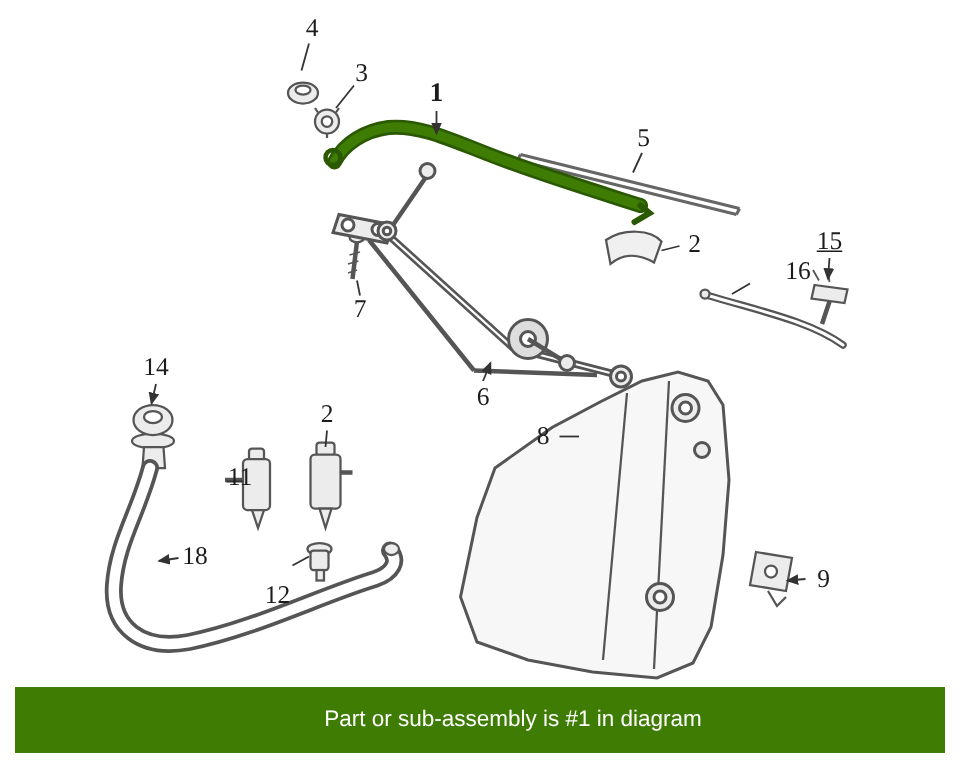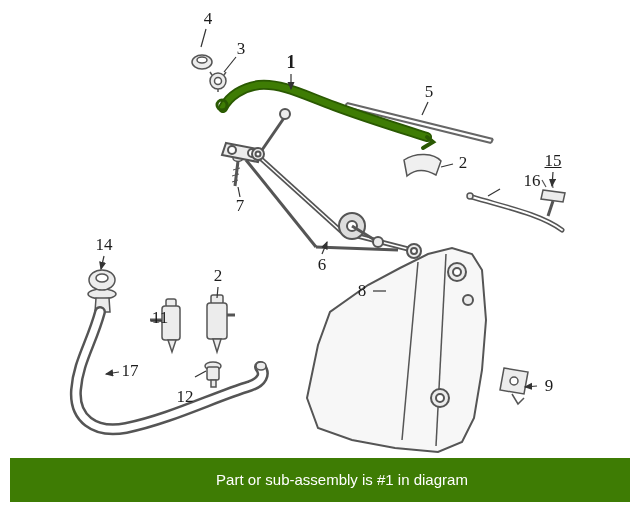--- a/index.html
+++ b/index.html
@@ -175,21 +175,21 @@
   <div class="callout" style="left:241px; top:49px;">3</div>
   <div class="callout" style="left:208px; top:19px;">4</div>
   <div class="callout" style="left:429px; top:92px;">5</div>
   <div class="callout" style="left:322px; top:265px;">6</div>
   <div class="callout" style="left:240px; top:206px;">7</div>
   <div class="callout" style="left:362px; top:291px;">8</div>
   <div class="callout" style="left:549px; top:386px;">9</div>
   <div class="callout" style="left:218px; top:276px;">2</div>
   <div class="callout" style="left:140px; top:318px;margin-left:20px;">11</div>
   <div class="callout" style="left:185px; top:381px;margin-top:16px;">12</div>
-  <div class="callout" style="left:130px; top:371px;">17</div>
+  <div class="callout" style="left:130px; top:371px;">18</div>
   <div class="callout" style="left:104px; top:245px;">14</div>
   <div class="callout" style="left:553px; top:161px;text-decoration:underline;">15</div>
   <div class="callout" style="left:532px; top:181px;">16</div>
 
   <div class="banner">
     <div>Part or sub-assembly is #1 in diagram</div>
   </div>
 
 </div>
 

